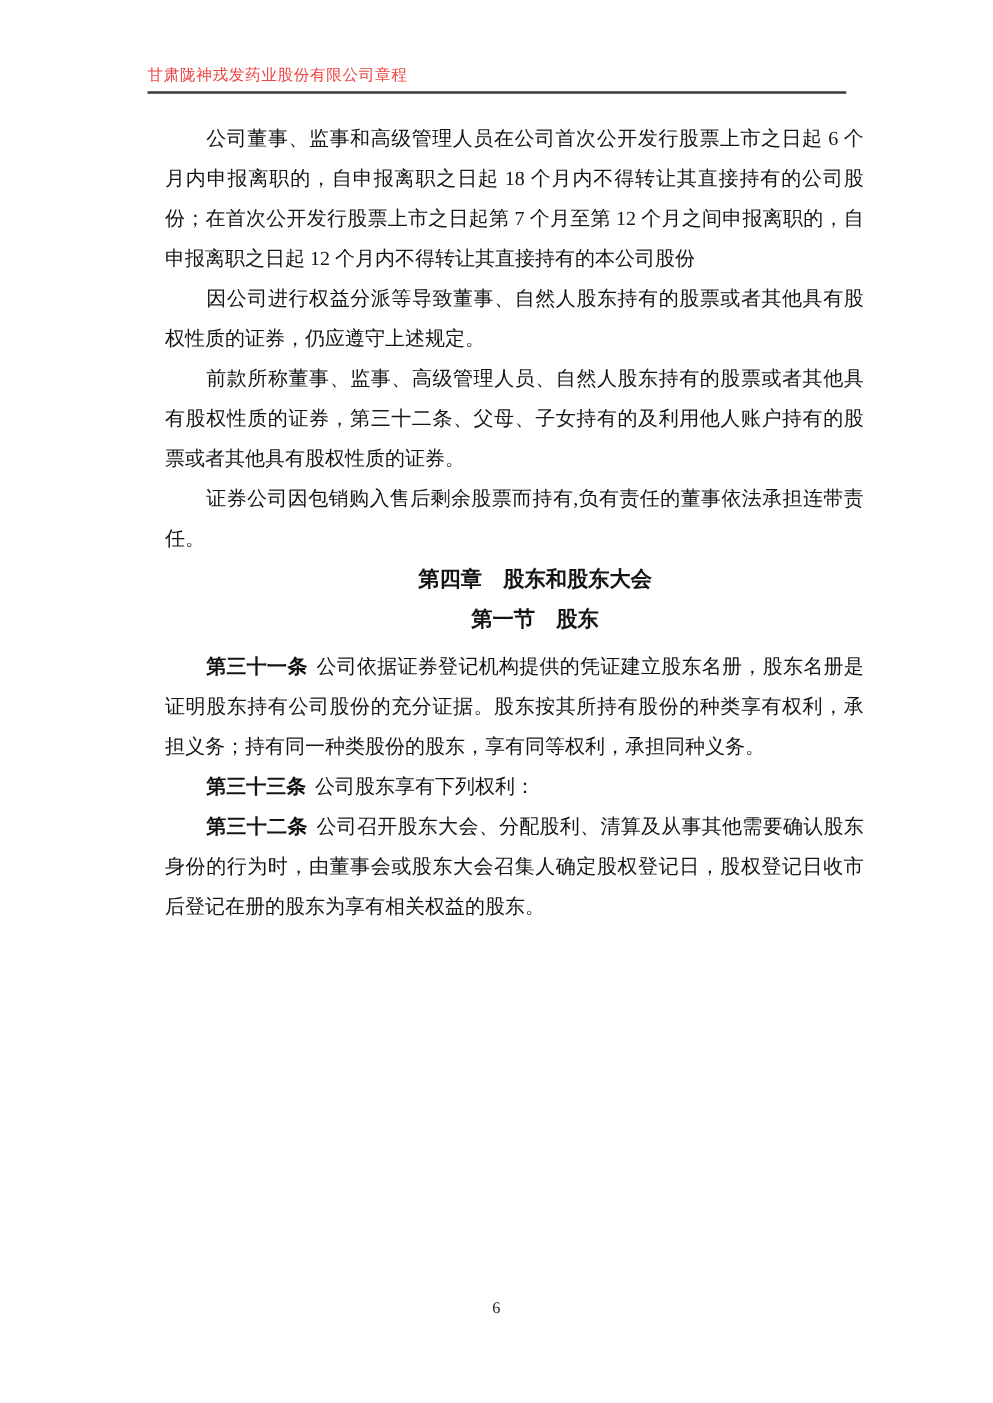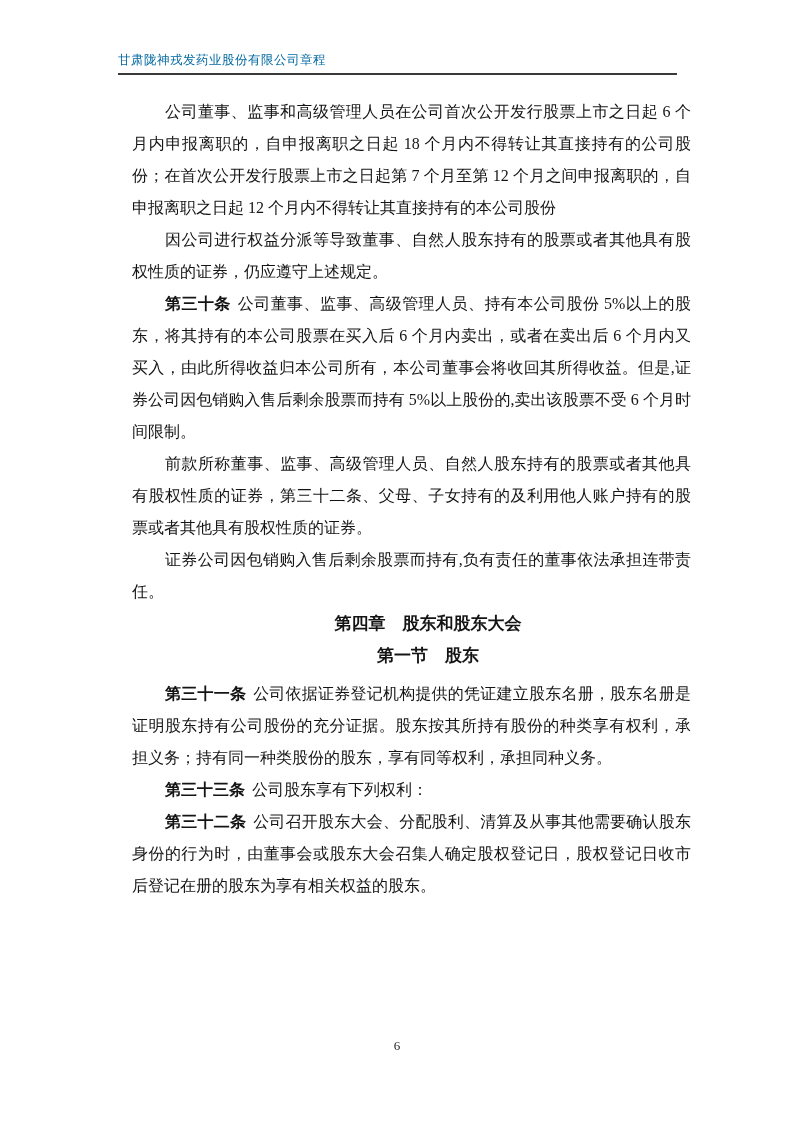--- a/index.html
+++ b/index.html
@@ -17,21 +17,21 @@
     overflow: hidden;
   }
   .running-header {
     position: absolute;
     top: 53px;
     left: 118px;
     width: 559px;
     font-size: 12.5px;
     line-height: 15px;
     letter-spacing: 0.5px;
-    color: #0369a1;
+    color: #ef4444;
     padding-bottom: 5px;
     border-bottom: 2px solid #3a3a3a;
   }
   .body-text {
     position: absolute;
     top: 96px;
     left: 132px;
     width: 559px;
     font-size: 16px;
     line-height: 32px;
@@ -80,21 +80,20 @@
   <div class="running-header">
     <span>甘肃陇神戎发药业股份有限公司章程</span>
   </div>
 
   <div class="body-text">
 
     <p>公司董事、监事和高级管理人员在公司首次公开发行股票上市之日起 6 个月内申报离职的，自申报离职之日起 18 个月内不得转让其直接持有的公司股份；在首次公开发行股票上市之日起第 7 个月至第 12 个月之间申报离职的，自申报离职之日起 12 个月内不得转让其直接持有的本公司股份</p>
 
     <p>因公司进行权益分派等导致董事、自然人股东持有的股票或者其他具有股权性质的证券，仍应遵守上述规定。</p>
 
-    <p><span class="article-num">第三十条</span><span>公司董事、监事、高级管理人员、持有本公司股份 5%以上的股东，将其持有的本公司股票在买入后 6 个月内卖出，或者在卖出后 6 个月内又买入，由此所得收益归本公司所有，本公司董事会将收回其所得收益。但是,证券公司因包销购入售后剩余股票而持有 5%以上股份的,卖出该股票不受 6 个月时间限制。</span></p>
 
     <p>前款所称董事、监事、高级管理人员、自然人股东持有的股票或者其他具有股权性质的证券，第三十二条、父母、子女持有的及利用他人账户持有的股票或者其他具有股权性质的证券。</p>
 
 
     <p>证券公司因包销购入售后剩余股票而持有,负有责任的董事依法承担连带责任。</p>
 
     <p class="chapter-heading">第四章　股东和股东大会</p>
 
     <p class="section-heading">第一节　股东</p>
 

